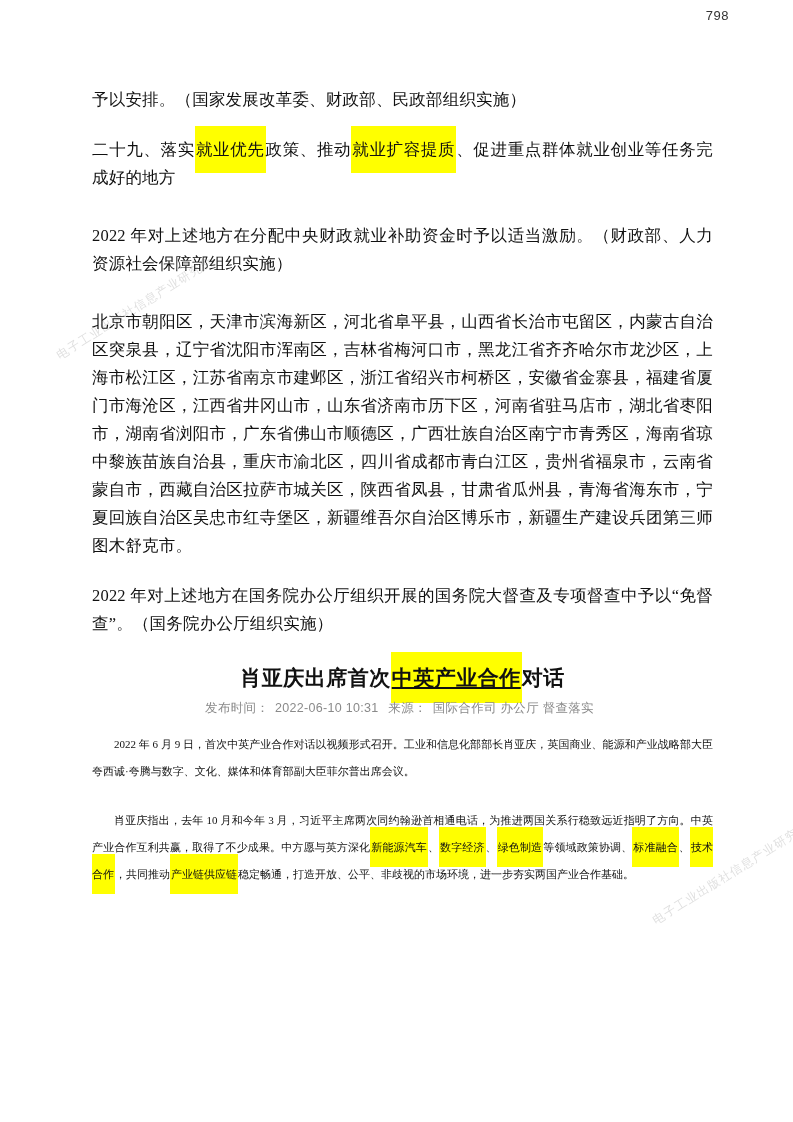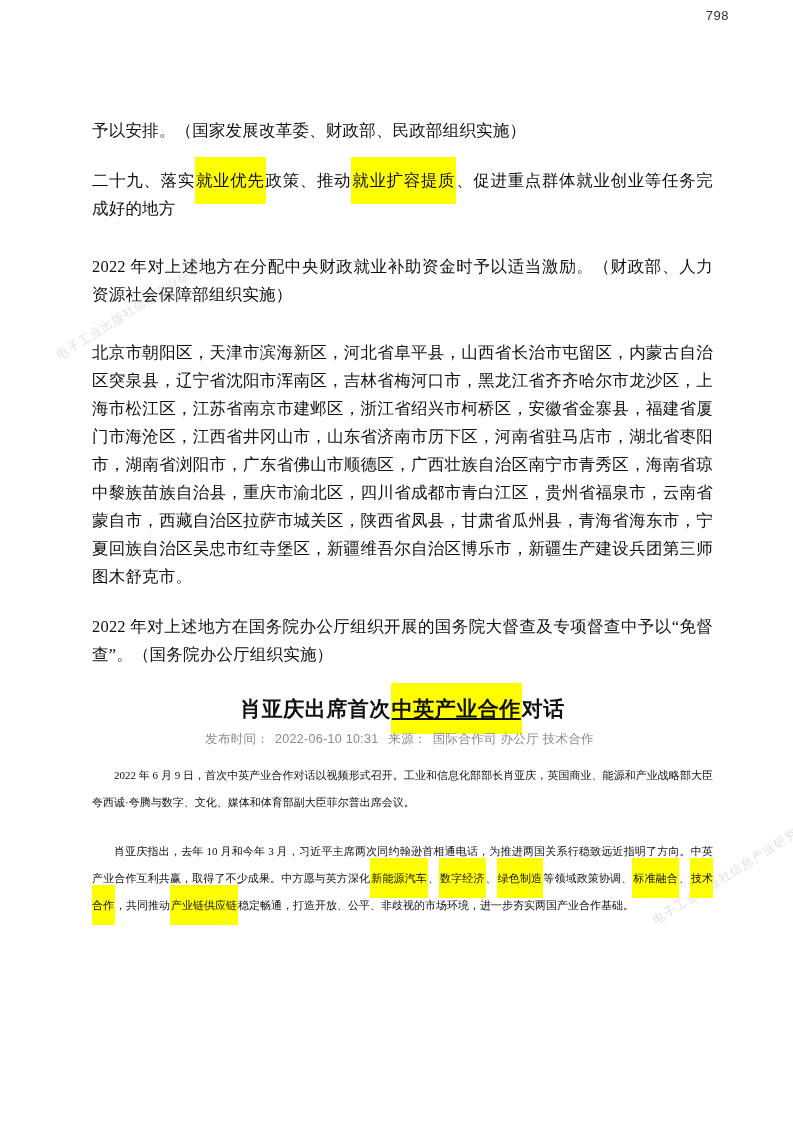--- a/index.html
+++ b/index.html
@@ -28,21 +28,20 @@
     font-size: 13px;
     color: #333333;
     font-family: "Liberation Sans", sans-serif;
     letter-spacing: 0.5px;
   }
   .content {
     position: absolute;
     left: 92px;
     right: 80px;
     top: 86px;
-    margin-top: 31px;
   }
   p.para {
     margin: 0 0 14px 0;
     font-size: 16.5px;
     line-height: 28px;
     text-align: justify;
     text-justify: inter-ideograph;
     letter-spacing: 0.2px;
   }
   .spacer-sm { height: 8px; }
@@ -114,21 +113,21 @@
     <div class="spacer-sm"></div>
     <div class="spacer-sm"></div>
     <p class="para" id="p5"><span>北京市朝阳区，天津市滨海新区，河北省阜平县，山西省长治市屯留区，内蒙古自治区突泉县，辽宁省沈阳市浑南区，吉林省梅河口市，黑龙江省齐齐哈尔市龙沙区，上海市松江区，江苏省南京市建邺区，浙江省绍兴市柯桥区，安徽省金寨县，福建省厦门市海沧区，江西省井冈山市，山东省济南市历下区，河南省驻马店市，湖北省枣阳市，湖南省浏阳市，广东省佛山市顺德区，广西壮族自治区南宁市青秀区，海南省琼中黎族苗族自治县，重庆市渝北区，四川省成都市青白江区，贵州省福泉市，云南省蒙自市，西藏自治区拉萨市城关区，陕西省凤县，甘肃省瓜州县，青海省海东市，宁夏回族自治区吴忠市红寺堡区，新疆维吾尔自治区博乐市，新疆生产建设兵团第三师图木舒克市。</span></p>
     <div class="spacer-sm"></div>
     <p class="para" id="p6"><span>2022 年对上述地方在国务院办公厅组织开展的国务院大督查及专项督查中予以“免督查”。（国务院办公厅组织实施）</span></p>
 
     <h2 class="article-title" id="article-title"><span>肖亚庆出席首次</span><mark class="hl">中英产业合作</mark><span>对话</span></h2>
 
     <div class="article-meta">
       <span>发布时间：</span><span>2022-06-10 10:31</span>
-      <span>来源：</span><span>国际合作司 办公厅 技术合作</span>
+      <span>来源：</span><span>国际合作司 办公厅 督查落实</span>
     </div>
 
     <p class="body-para" id="a0"><span>2022 年 6 月 9 日，首次中英产业合作对话以视频形式召开。工业和信息化部部长肖亚庆，英国商业、能源和产业战略部大臣夸西诚·夸腾与数字、文化、媒体和体育部副大臣菲尔普出席会议。</span></p>
     <div class="spacer-sm"></div>
     <p class="body-para" id="a1"><span>肖亚庆指出，去年 10 月和今年 3 月，习近平主席两次同约翰逊首相通电话，为推进两国关系行稳致远近指明了方向。中英产业合作互利共赢，取得了不少成果。中方愿与英方深化</span><mark class="hl">新能源汽车</mark><span>、</span><mark class="hl">数字经济</mark><span>、</span><mark class="hl">绿色制造</mark><span>等领域政策协调、</span><mark class="hl">标准融合</mark><span>、</span><mark class="hl">技术合作</mark><span>，共同推动</span><mark class="hl">产业链供应链</mark><span>稳定畅通，打造开放、公平、非歧视的市场环境，进一步夯实两国产业合作基础。</span></p>
 
   </div>
 </div>
 
 </body></html>

